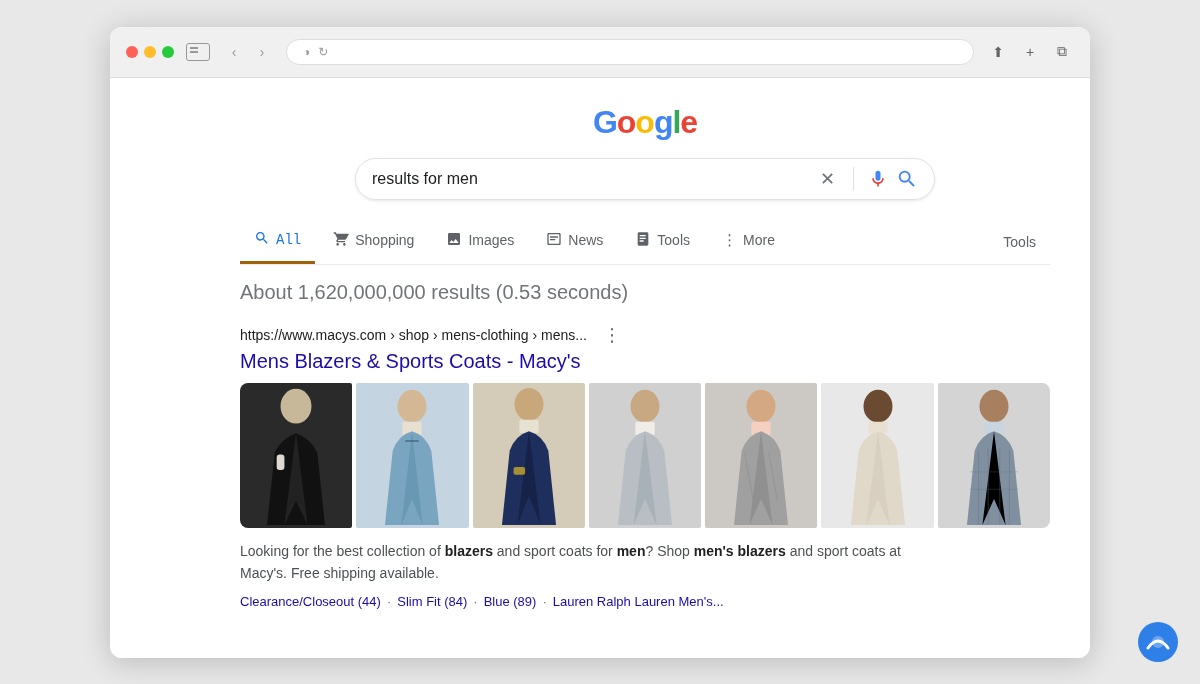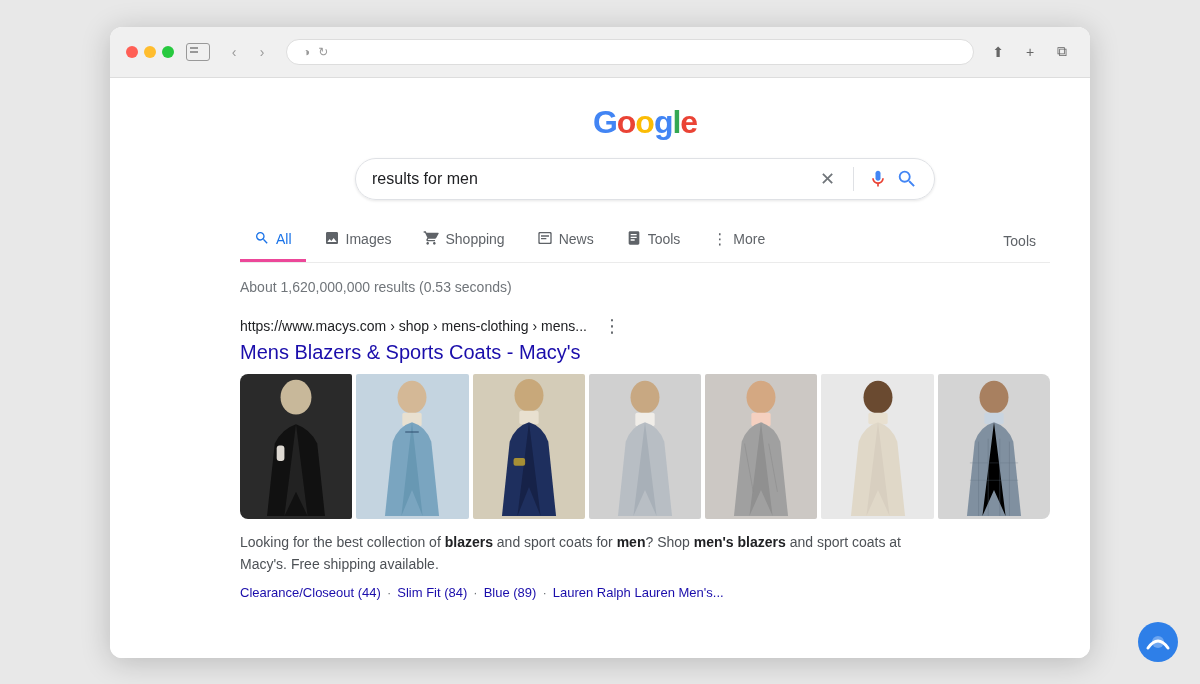--- a/index.html
+++ b/index.html
@@ -167,35 +167,36 @@
       gap: 6px;
       padding: 10px 14px;
       font-size: 14px;
       color: #5f6368;
       cursor: pointer;
       border-bottom: 3px solid transparent;
       text-decoration: none;
     }
     .nav-tab.active {
       color: #1a73e8;
-      border-bottom: 3px solid #ec4899;
+      border-bottom: 3px solid #a16207;
+      font-family: Liberation Mono, monospace;
     }
     .nav-tab-icon { font-size: 15px; }
 
     .tools-tab {
       margin-left: auto;
       padding: 10px 14px;
       font-size: 14px;
       color: #5f6368;
       cursor: pointer;
     }
 
     
     .results-count {
-      font-size: 14px;
+      font-size: 20px;
       color: #70757a;
       margin-bottom: 20px;
     }
 
     .result-url {
       font-size: 14px;
       color: #202124;
       display: flex;
       align-items: center;
       gap: 8px;
@@ -326,32 +327,32 @@
         <span class="nav-tab-icon">
           <svg width="16" height="16" viewBox="0 0 24 24" fill="#1a73e8">
               <path d="M15.5 14h-.79l-.28-.27A6.471 6.471 0 0 0 16 9.5 6.5 6.5 0 1 0 9.5 16c1.61 0 3.09-.59 4.23-1.57l.27.28v.79l5 4.99L20.49 19l-4.99-5zm-6 0C7.01 14 5 11.99 5 9.5S7.01 5 9.5 5 14 7.01 14 9.5 11.99 14 9.5 14z"></path>
             </svg>
         </span>
         <span>All</span>
       </div>
       <div class="nav-tab">
         <span class="nav-tab-icon">
           <svg width="16" height="16" viewBox="0 0 24 24" fill="#5f6368">
+              <path d="M7 18c-1.1 0-1.99.9-1.99 2S5.9 22 7 22s2-.9 2-2-.9-2-2-2zM1 2v2h2l3.6 7.59-1.35 2.45c-.16.28-.25.61-.25.96C5 16.1 6.1 17 7 17h11v-2H7.42c-.14 0-.25-.11-.25-.25l.03-.12.9-1.63H18c.75 0 1.41-.41 1.75-1.03l3.58-6.49A1 1 0 0 0 22.46 4H5.21l-.94-2H1zm16 16c-1.1 0-1.99.9-1.99 2s.89 2 1.99 2 2-.9 2-2-.9-2-2-2z"></path>
+            </svg>
+        </span>
+        <span>Shopping</span>
+      </div>
+      <div class="nav-tab">
+        <span class="nav-tab-icon">
+          <svg width="16" height="16" viewBox="0 0 24 24" fill="#5f6368">
               <path d="M21 19V5c0-1.1-.9-2-2-2H5c-1.1 0-2 .9-2 2v14c0 1.1.9 2 2 2h14c1.1 0 2-.9 2-2zM8.5 13.5l2.5 3.01L14.5 12l4.5 6H5l3.5-4.5z"></path>
             </svg>
         </span>
         <span>Images</span>
-      </div>
-      <div class="nav-tab">
-        <span class="nav-tab-icon">
-          <svg width="16" height="16" viewBox="0 0 24 24" fill="#5f6368">
-              <path d="M7 18c-1.1 0-1.99.9-1.99 2S5.9 22 7 22s2-.9 2-2-.9-2-2-2zM1 2v2h2l3.6 7.59-1.35 2.45c-.16.28-.25.61-.25.96C5 16.1 6.1 17 7 17h11v-2H7.42c-.14 0-.25-.11-.25-.25l.03-.12.9-1.63H18c.75 0 1.41-.41 1.75-1.03l3.58-6.49A1 1 0 0 0 22.46 4H5.21l-.94-2H1zm16 16c-1.1 0-1.99.9-1.99 2s.89 2 1.99 2 2-.9 2-2-.9-2-2-2z"></path>
-            </svg>
-        </span>
-        <span>Shopping</span>
       </div>
       <div class="nav-tab">
         <span class="nav-tab-icon">
           <svg width="16" height="16" viewBox="0 0 24 24" fill="#5f6368">
               <path d="M20 3H4c-1.1 0-2 .9-2 2v14c0 1.1.9 2 2 2h16c1.1 0 2-.9 2-2V5c0-1.1-.9-2-2-2zm-1 16H5c-.55 0-1-.45-1-1V6c0-.55.45-1 1-1h14c.55 0 1 .45 1 1v12c-.01.55-.46 1-1 1z"></path>
               <path d="M6 8h12v2H6zm0 4h8v2H6z"></path>
             </svg>
         </span>
         <span>News</span>
       </div>

